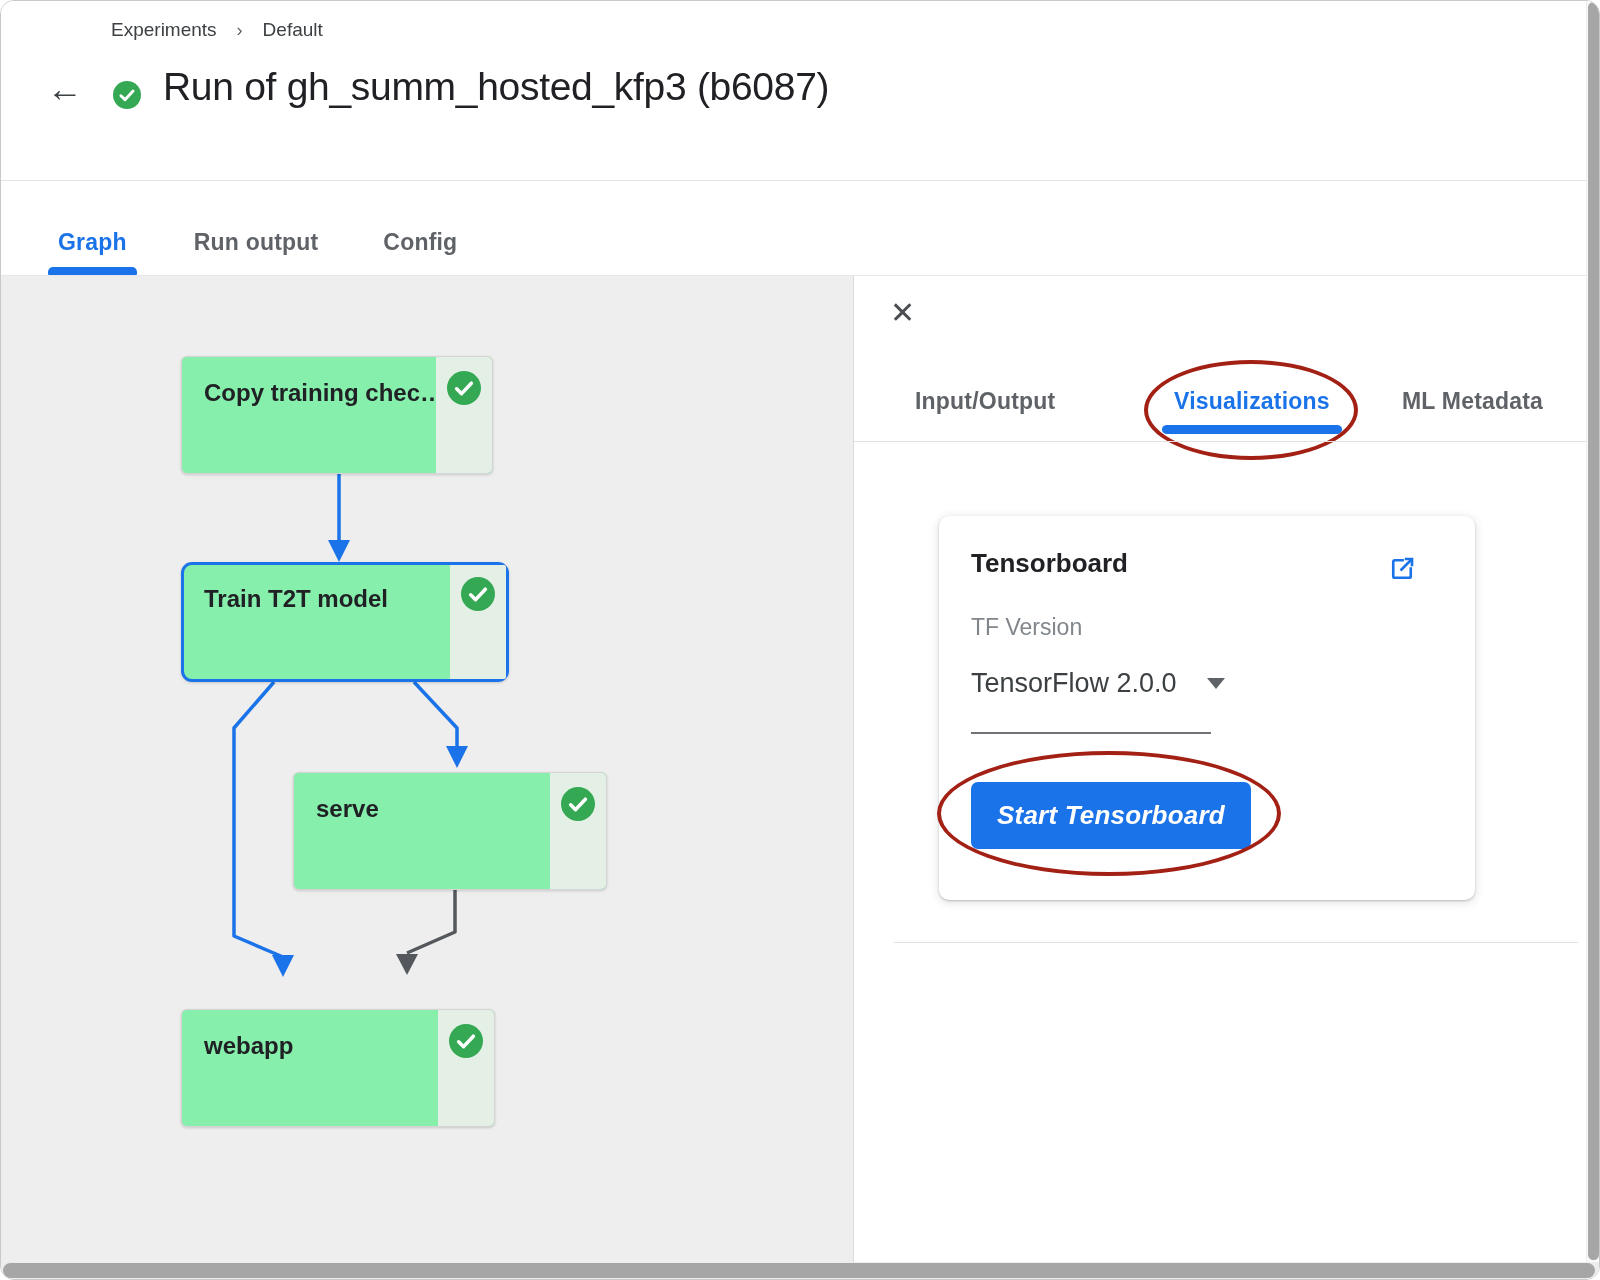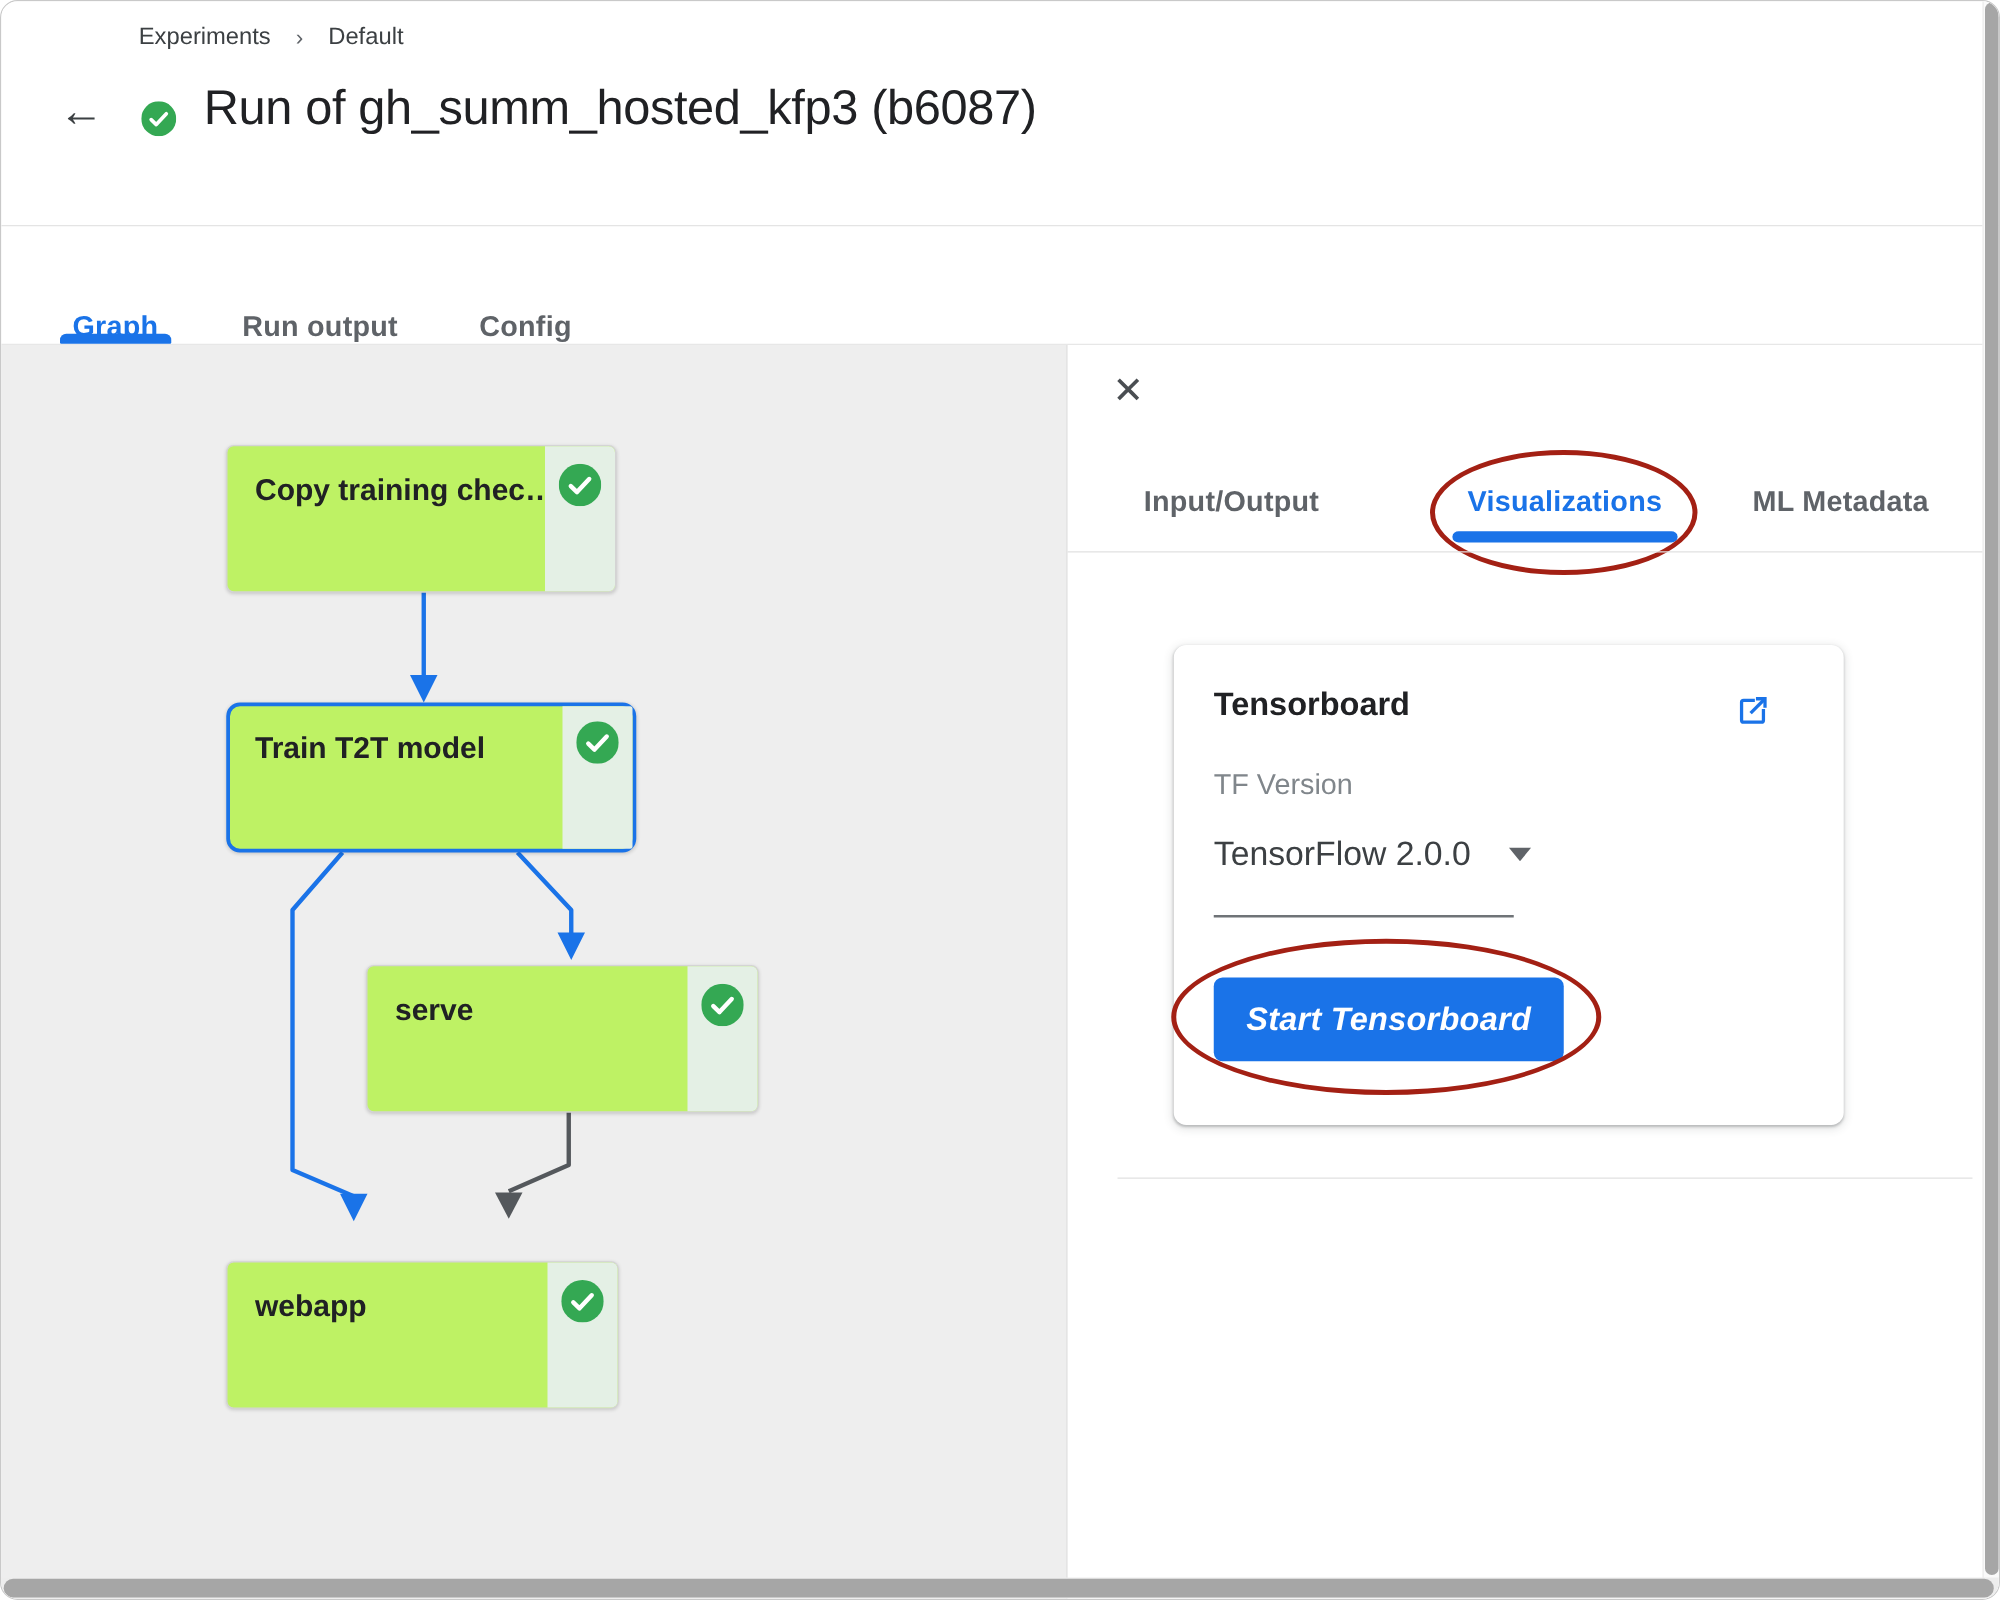--- a/index.html
+++ b/index.html
@@ -28,31 +28,31 @@
   .header{position:relative;height:180px;background:#fff;border-bottom:1px solid #e4e4e4;}
   .breadcrumb{position:absolute;left:110px;top:18px;font-size:19px;color:#3c4043;display:flex;align-items:center;}
   .breadcrumb a{color:#3c4043;text-decoration:none;cursor:pointer;}
   .crumb-sep{margin:0 20px;color:var(--text2);font-size:18px;}
   .title-row{position:absolute;left:0;top:62px;width:100%;height:70px;}
   .back-btn{position:absolute;left:46px;top:8px;background:none;border:none;font-size:36px;color:#3c4043;cursor:pointer;line-height:1;}
   .title-check{position:absolute;left:112px;top:18px;width:28px;height:28px;}
   .page-title{position:absolute;left:162px;top:2px;font-size:39px;font-weight:400;letter-spacing:-.3px;color:var(--text1);white-space:nowrap;}
   
   .main-tabs{display:flex;align-items:flex-end;height:95px;background:#fff;border-bottom:1px solid #e7e7e7;}
-  .main-tab{position:relative;font-size:23px;font-weight:700;color:var(--text2);cursor:pointer;letter-spacing:.2px;margin-top:32px;}
+  .main-tab{position:relative;font-size:23px;font-weight:700;color:var(--text2);padding-bottom:19px;cursor:pointer;letter-spacing:.2px;margin-top:32px;}
   .main-tab.t1{margin-left:57px;}
   .main-tab.t2{margin-left:67px;}
   .main-tab.t3{margin-left:65px;}
   .main-tab.active{color:var(--blue);}
   .main-tab .tab-underline{position:absolute;left:-10px;right:-10px;bottom:0;height:8px;background:var(--blue);border-radius:5px 5px 1px 1px;}
   
   .content{position:relative;display:flex;height:1021px;}
   .graph-panel{position:relative;width:852px;height:100%;background:var(--graph-bg);flex:none;}
   .edges{position:absolute;left:0;top:0;width:852px;height:1021px;}
-  .node{position:absolute;background:#bef264;border:1px solid #d4d4d4;border-radius:6px;
+  .node{position:absolute;background:#86efac;border:1px solid #d4d4d4;border-radius:6px;
         box-shadow:0 1px 3px rgba(0,0,0,.16);cursor:pointer;}
   .node.selected{border:3px solid var(--blue);}
   .node-label{position:absolute;left:22px;top:22px;font-size:24px;font-weight:700;color:var(--text1);white-space:nowrap;}
   .node-strip{position:absolute;top:0;right:0;bottom:0;width:56px;background:var(--strip);border-radius:0 5px 5px 0;}
   .node.selected .node-strip{border-radius:0 2px 2px 0;}
   .node-check{position:absolute;top:14px;left:11px;width:34px;height:34px;}
   
   .detail-panel{position:relative;flex:1;background:#fff;border-left:1px solid #dcdcdc;}
   .close-btn{position:absolute;left:36px;top:22px;border:none;background:none;font-size:30px;color:#4a4e52;cursor:pointer;line-height:1;font-weight:400;}
   .panel-tabs{position:absolute;left:0;top:112px;width:100%;height:32px;}

